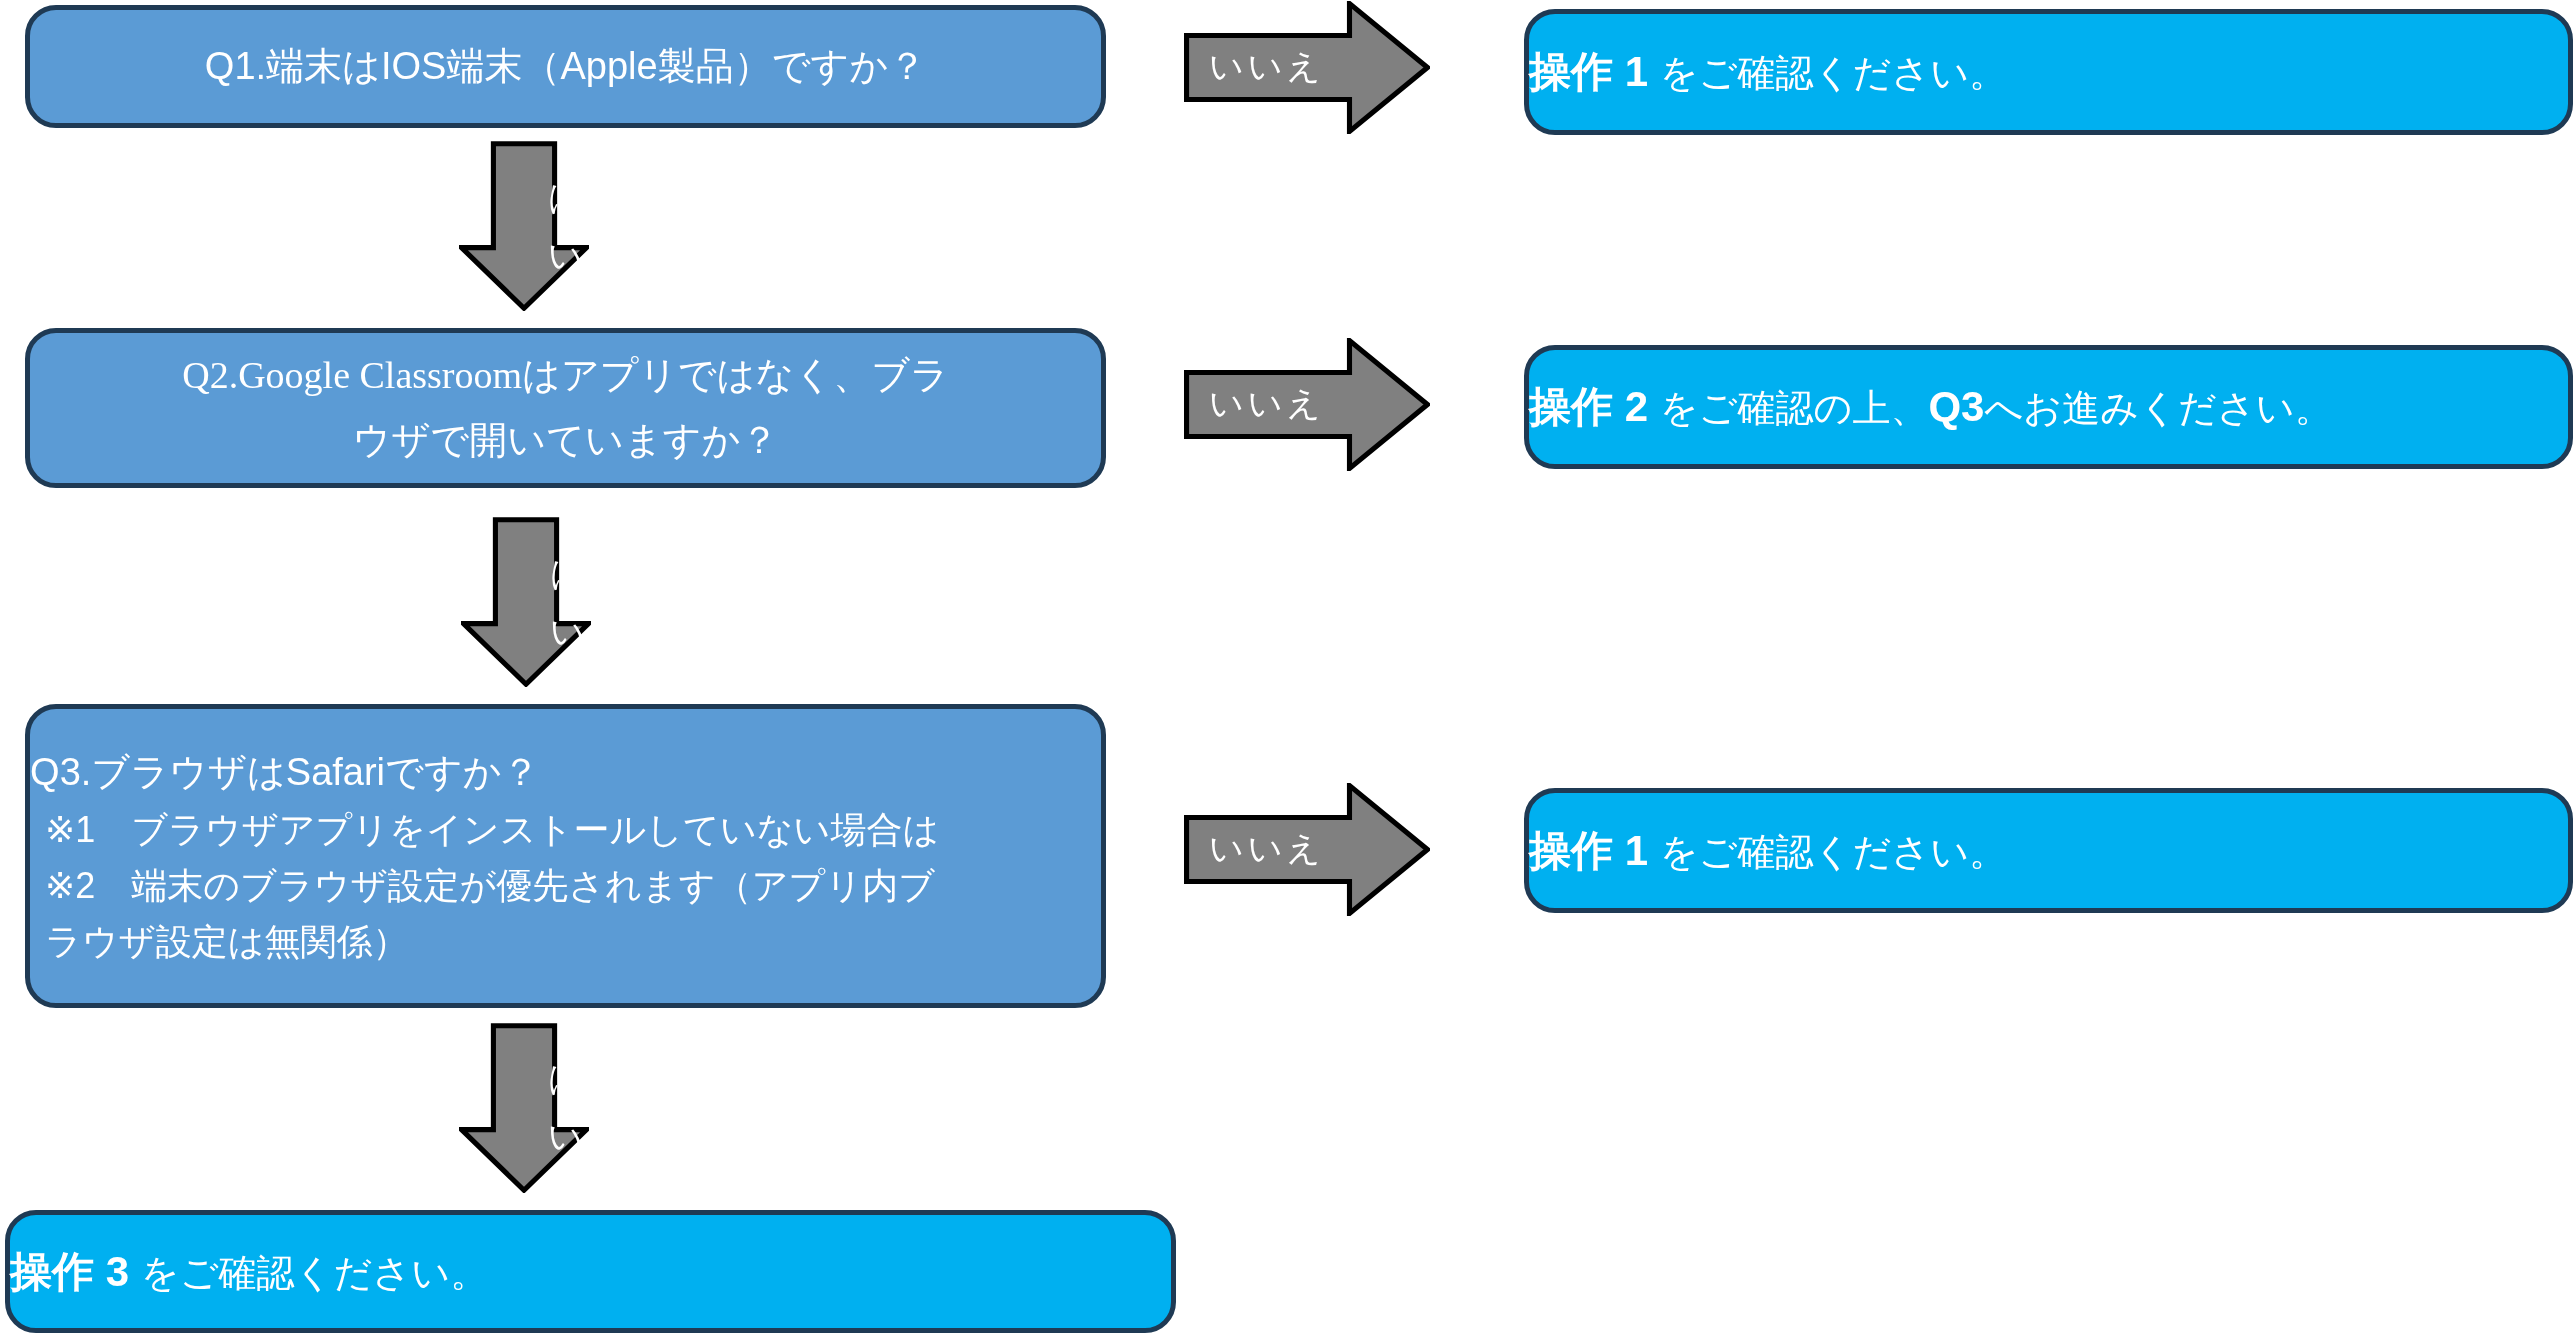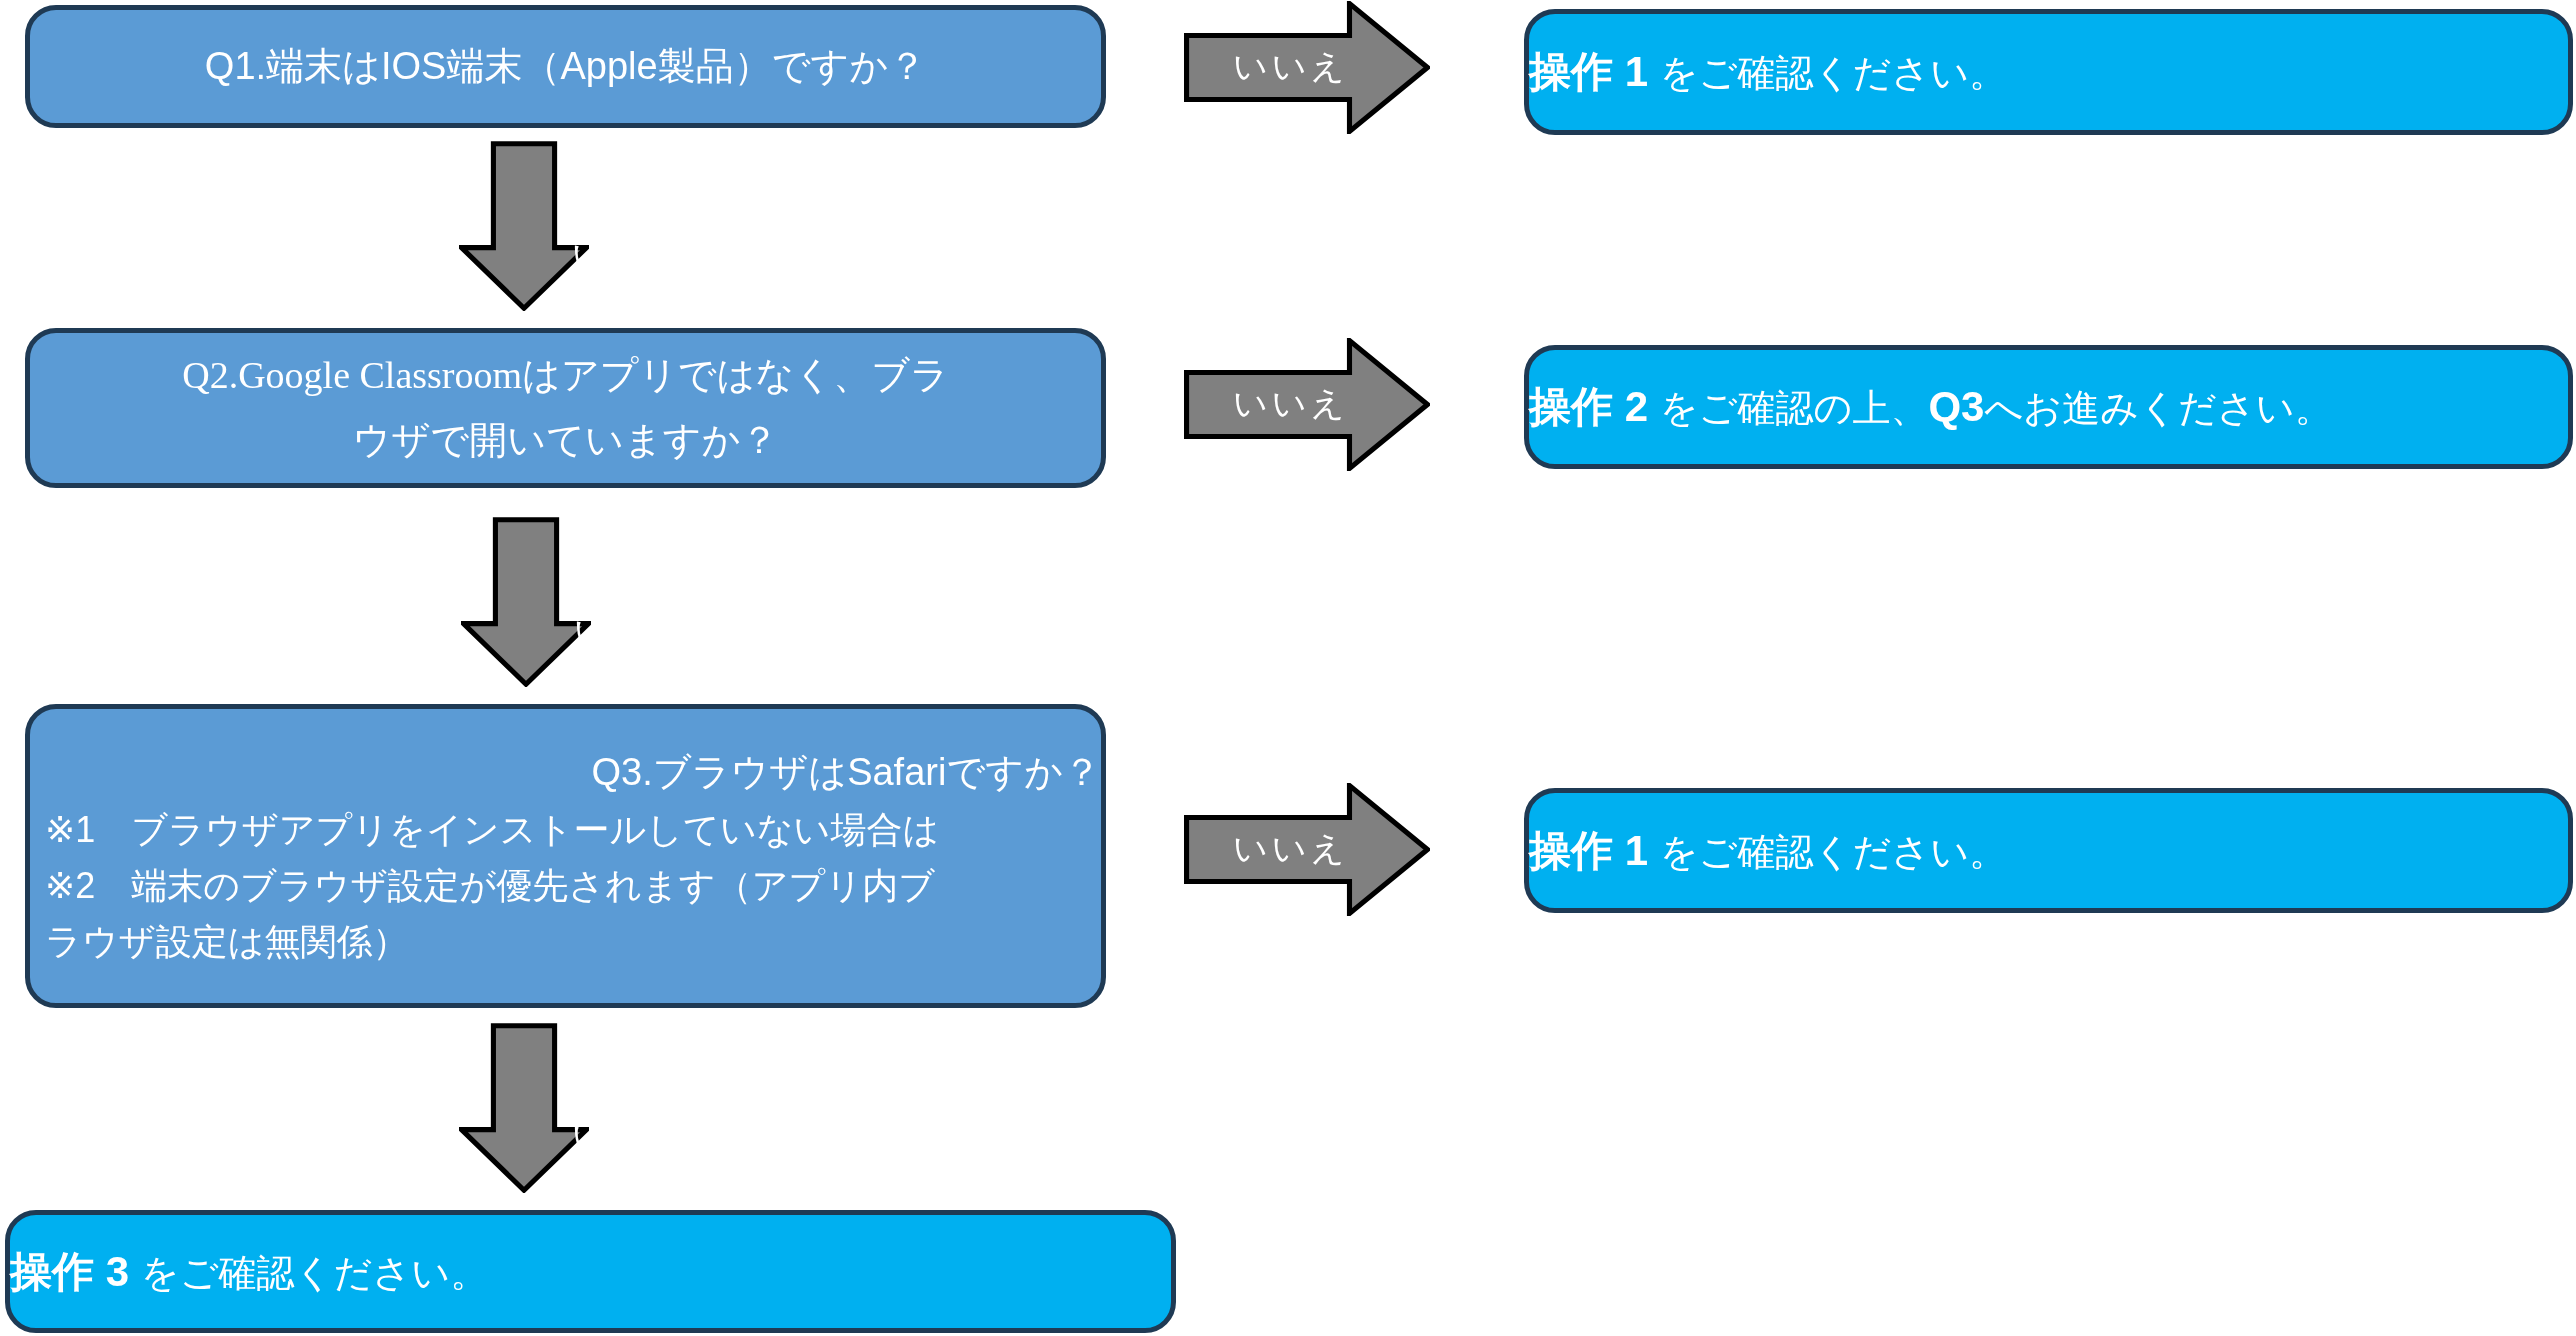--- a/index.html
+++ b/index.html
@@ -36,34 +36,34 @@
     border:5.1px solid var(--result_border);
     border-radius:31px;
     color:var(--text_color);
     display:flex;justify-content:flex-start;align-items:center;
     font-size:38px;text-align:center;white-space:nowrap;
   }
   .rbox span.b{font-weight:bold;font-size:42px;}
   .arrow-svg{position:absolute;display:block;}
   .arrow-label{
     position:absolute;color:var(--text_color);
-    font-size:34px;pointer-events:none;margin-left:24px;
+    font-size:34px;pointer-events:none;
   }
   .no-label{
     width:166px;height:66px;
     display:flex;align-items:center;justify-content:center;
     letter-spacing:3.8px;
   }
   .yes-label{
     width:130px;
     display:flex;justify-content:center;
     writing-mode:vertical-rl;text-orientation:upright;
     letter-spacing:24px;
   }
-  .q3-title{font-size:38px;line-height:59px;width:100%;text-align:right;}
+  .q3-title{font-size:38px;line-height:59px;width:100%;text-align:left;}
   .q3-note{font-size:36px;line-height:56px;width:100%;text-align:left;padding:0 15px;}
 </style>
 </head>
 <body>
 
 <div class="qbox" style="left:5.1px;top:5.1px;width:1081px;height:123px;">
   <div>Q1.端末はIOS端末（Apple製品）ですか？</div>
 </div>
 
 <svg class="arrow-svg" style="left:1184px;top:0.6px;" width="246" height="133" viewBox="0 0 385 208">

